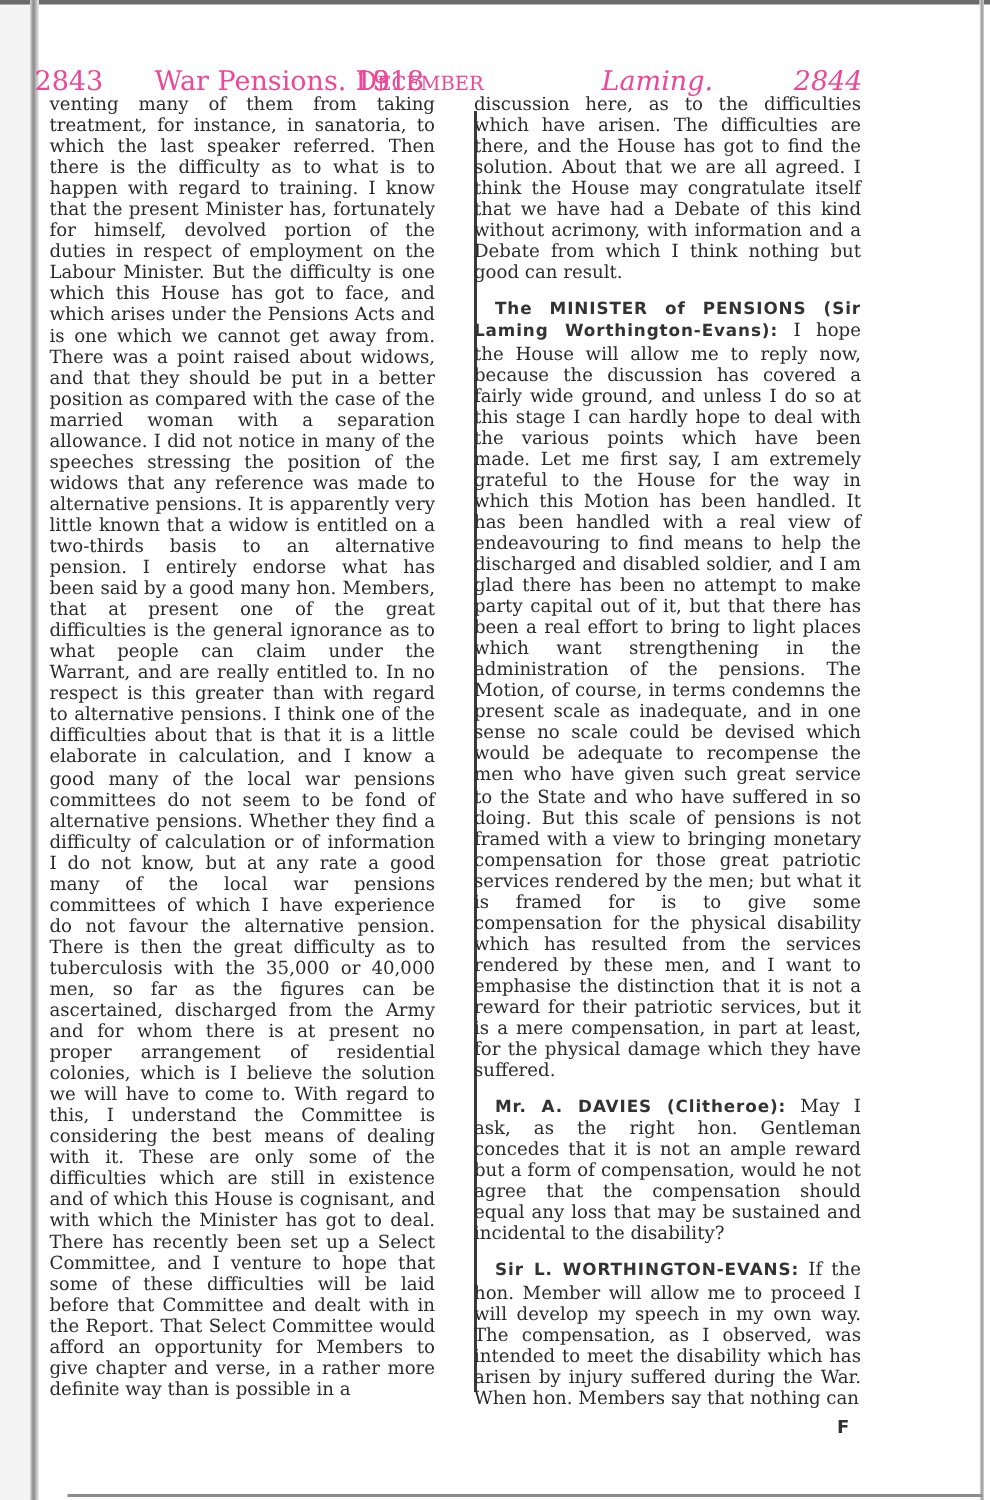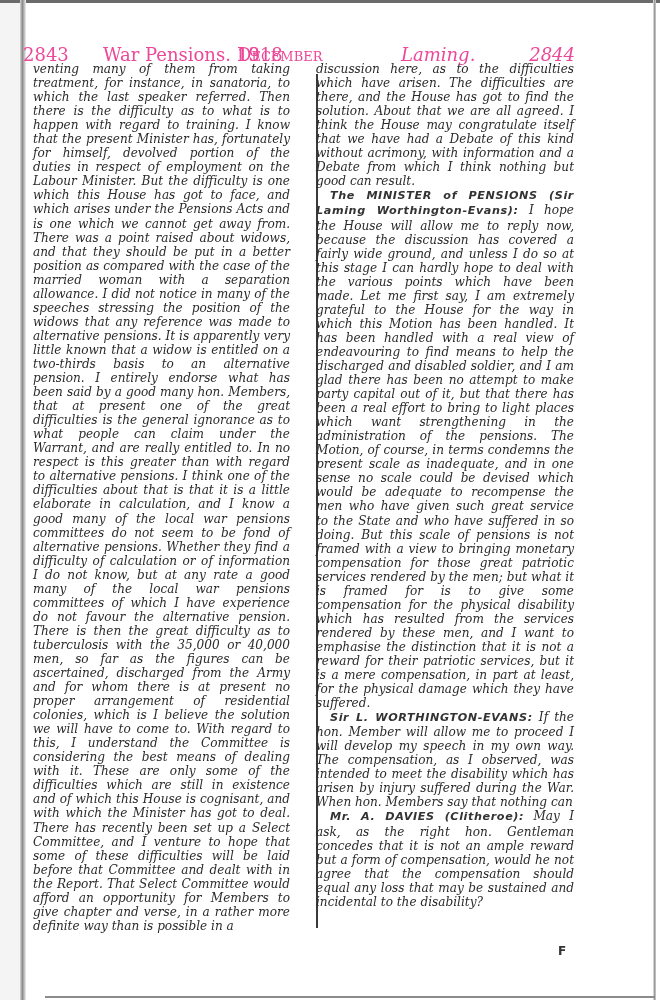--- a/index.html
+++ b/index.html
@@ -36,29 +36,28 @@
   .h-date { left: 214px; }
   .h-date .sc { font-variant: small-caps; }
   .h-title-right { left: 378px; font-style: italic; }
   .h-col-right { right: 0; font-style: italic; }
 
   .column {
     position: absolute; top: 62px;
     font-size: 12.1px; line-height: 14.05px;
     text-align: justify;
     color: #2b2b2b;
-    font-style: italic;
   }
   .col-left { left: 33px; width: 257px; }
   .col-right { left: 316px; width: 258px; }
   .divider {
     position: absolute; left: 316px; top: 74px; width: 1.5px; height: 854px; background: #3a3a3a;
   }
   .column p { margin: 0; }
-  .column p.speech { text-indent: 14px; }
+  .column p.speech { text-indent: 14px; margin-top: 10px; }
   .speaker {
     font-family: "DejaVu Sans", "Liberation Sans", sans-serif;
     font-weight: bold; font-size: 11.2px; letter-spacing: 0.6px; color: #333;
   }
   .sig {
     position: absolute; top: 944px; left: 558px;
     font-family: "DejaVu Sans", "Liberation Sans", sans-serif; font-weight: bold; font-size: 12px; color: #333;
   }
 </style>
 </head>
@@ -85,18 +84,18 @@
 
   <div class="column col-left">
     <p>venting many of them from taking treatment, for instance, in sanatoria, to which the last speaker referred. Then there is the difficulty as to what is to happen with regard to training. I know that the present Minister has, fortunately for himself, devolved portion of the duties in respect of employment on the Labour Minister. But the difficulty is one which this House has got to face, and which arises under the Pensions Acts and is one which we cannot get away from. There was a point raised about widows, and that they should be put in a better position as compared with the case of the married woman with a separation allowance. I did not notice in many of the speeches stressing the position of the widows that any reference was made to alternative pensions. It is apparently very little known that a widow is entitled on a two-thirds basis to an alternative pension. I entirely endorse what has been said by a good many hon. Members, that at present one of the great difficulties is the general ignorance as to what people can claim under the Warrant, and are really entitled to. In no respect is this greater than with regard to alternative pensions. I think one of the difficulties about that is that it is a little elaborate in calculation, and I know a good many of the local war pensions committees do not seem to be fond of alternative pensions. Whether they find a difficulty of calculation or of information I do not know, but at any rate a good many of the local war pensions committees of which I have experience do not favour the alternative pension. There is then the great difficulty as to tuberculosis with the 35,000 or 40,000 men, so far as the figures can be ascertained, discharged from the Army and for whom there is at present no proper arrangement of residential colonies, which is I believe the solution we will have to come to. With regard to this, I understand the Committee is considering the best means of dealing with it. These are only some of the difficulties which are still in existence and of which this House is cognisant, and with which the Minister has got to deal. There has recently been set up a Select Committee, and I venture to hope that some of these difficulties will be laid before that Committee and dealt with in the Report. That Select Committee would afford an opportunity for Members to give chapter and verse, in a rather more definite way than is possible in a</p>
   </div>
 
   <div class="divider"></div>
 
   <div class="column col-right">
     <p>discussion here, as to the difficulties which have arisen. The difficulties are there, and the House has got to find the solution. About that we are all agreed. I think the House may congratulate itself that we have had a Debate of this kind without acrimony, with information and a Debate from which I think nothing but good can result.</p>
     <p class="speech"><span class="speaker">The MINISTER of PENSIONS (Sir Laming Worthington-Evans):</span> <span>I hope the House will allow me to reply now, because the discussion has covered a fairly wide ground, and unless I do so at this stage I can hardly hope to deal with the various points which have been made. Let me first say, I am extremely grateful to the House for the way in which this Motion has been handled. It has been handled with a real view of endeavouring to find means to help the discharged and disabled soldier, and I am glad there has been no attempt to make party capital out of it, but that there has been a real effort to bring to light places which want strengthening in the administration of the pensions. The Motion, of course, in terms condemns the present scale as inadequate, and in one sense no scale could be devised which would be adequate to recompense the men who have given such great service to the State and who have suffered in so doing. But this scale of pensions is not framed with a view to bringing monetary compensation for those great patriotic services rendered by the men; but what it is framed for is to give some compensation for the physical disability which has resulted from the services rendered by these men, and I want to emphasise the distinction that it is not a reward for their patriotic services, but it is a mere compensation, in part at least, for the physical damage which they have suffered.</span></p>
+    <p class="speech"><span class="speaker">Mr. A. DAVIES (Clitheroe):</span> <span>May I ask, as the right hon. Gentleman concedes that it is not an ample reward but a form of compensation, would he not agree that the compensation should equal any loss that may be sustained and incidental to the disability?</span></p>
     <p class="speech"><span class="speaker">Sir L. WORTHINGTON-EVANS:</span> <span>If the hon. Member will allow me to proceed I will develop my speech in my own way. The compensation, as I observed, was intended to meet the disability which has arisen by injury suffered during the War. When hon. Members say that nothing can</span></p>
-    <p class="speech"><span class="speaker">Mr. A. DAVIES (Clitheroe):</span> <span>May I ask, as the right hon. Gentleman concedes that it is not an ample reward but a form of compensation, would he not agree that the compensation should equal any loss that may be sustained and incidental to the disability?</span></p>
   </div>
 
   <div class="sig">F</div>
 </div>
 
 </body></html>

